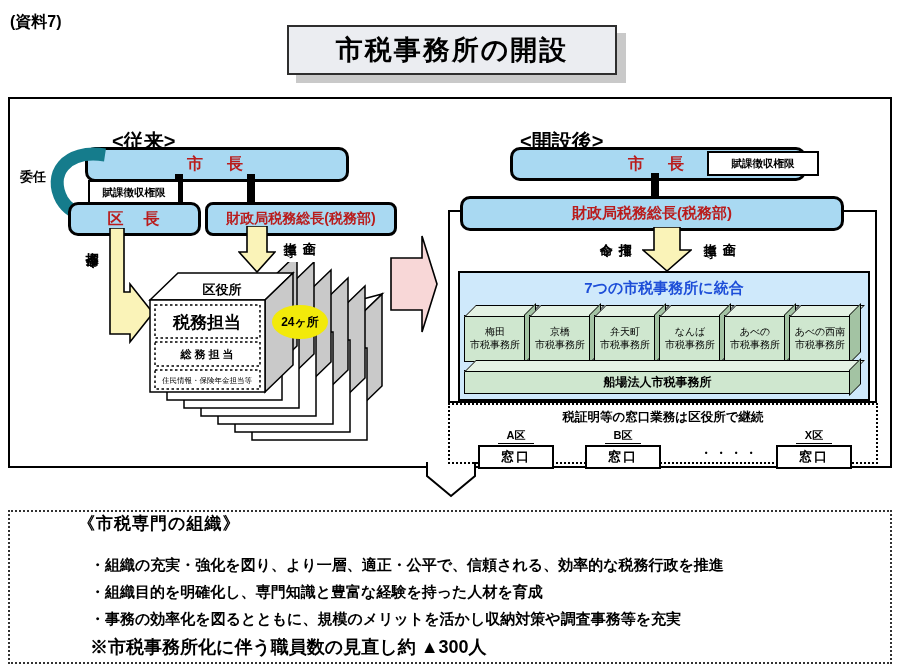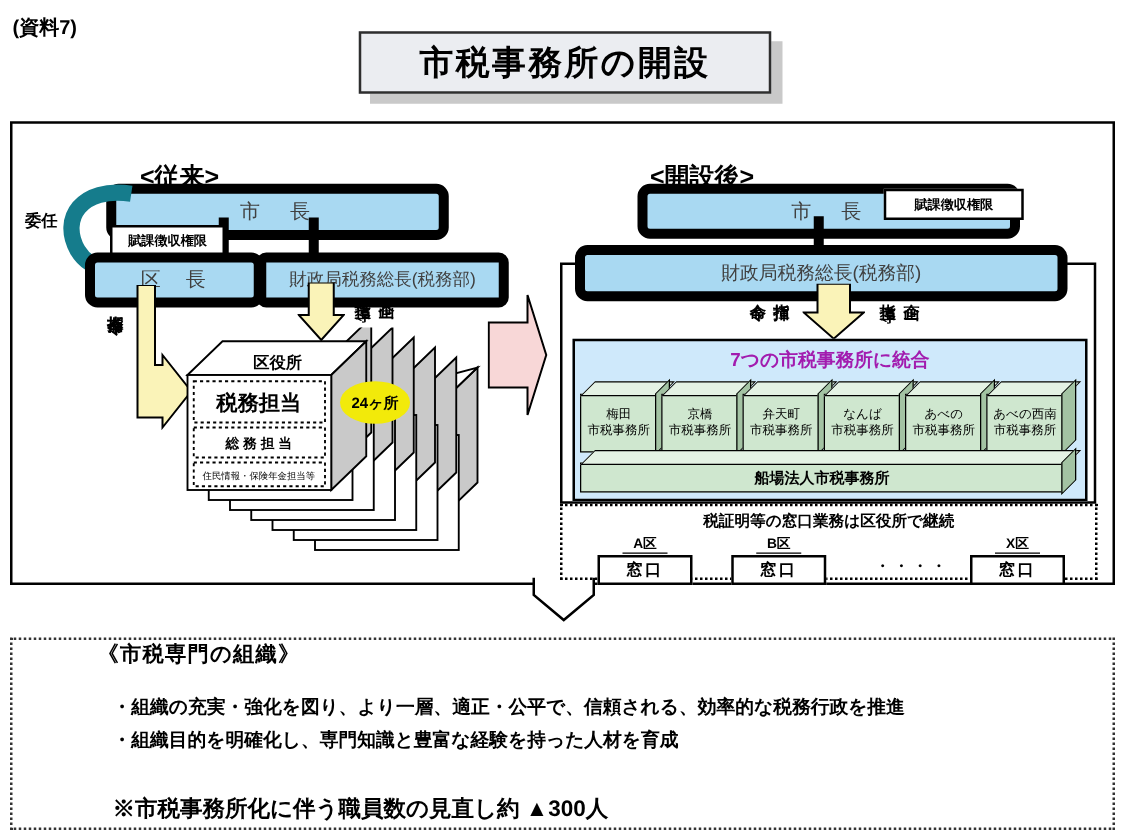--- a/index.html
+++ b/index.html
@@ -6,32 +6,32 @@
   body{width:900px;height:668px;position:relative;background:#fff;
        font-family:"Liberation Sans",sans-serif;color:#000;overflow:hidden;}
   .abs{position:absolute;}
   .doc-label{left:10px;top:12px;font-size:16px;font-weight:bold;}
   .title-box{left:287px;top:25px;width:326px;height:46px;background:#ebedf1;
              border:2px solid #2e2e2e;box-shadow:9px 8px 0 #c9c9c9;
              display:flex;align-items:center;justify-content:center;
              font-size:27px;font-weight:bold;letter-spacing:2px;}
   .outer-box{left:8px;top:97px;width:880px;height:367px;border:2px solid #000;}
   .sec-head{top:108px;width:140px;text-align:left;font-size:20px;font-weight:bold;margin-top:20px;}
-  .blue-bar{background:#a9d9f2;border:8px solid #000000;border-radius:10px;
+  .blue-bar{background:#a9d9f2;border:3px solid #000000;border-radius:10px;
             display:flex;align-items:center;justify-content:center;
-            color:#404040;font-weight:normal;}
+            color:#b91c1c;font-weight:bold;}
   .white-box{background:#fff;border:2px solid #000;display:flex;align-items:center;
              justify-content:center;font-size:10.5px;font-weight:bold;}
   .conn{background:#000;}
   .vtext{writing-mode:vertical-rl;white-space:pre-line;font-weight:bold;
          font-size:13px;line-height:1.45;letter-spacing:1px;}
   .panel-blue{left:458px;top:271px;width:408px;height:126px;background:#cfe9fb;
               border:2px solid #000;}
   .integration-title{top:6px;width:100%;text-align:center;font-size:15px;
-                     font-weight:bold;color:#a21caf;}
+                     font-weight:bold;color:#1d4ed8;}
   .box3d{position:absolute;background:#cfe7cf;border:1px solid #000;}
   .box3d::before{content:"";position:absolute;left:-1px;top:-11px;height:10px;
                  width:calc(100% + 2px);background:#e4f2e4;border:1px solid #000;
                  transform:skewX(-45deg);transform-origin:bottom left;}
   .box3d::after{content:"";position:absolute;right:-11px;top:-1px;width:10px;
                 height:calc(100% + 2px);background:#a3c3a3;border:1px solid #000;
                 transform:skewY(-45deg);transform-origin:top left;}
   .office3d{width:60px;height:45px;top:42px;font-size:10px;text-align:center;
             display:flex;flex-direction:column;justify-content:center;line-height:1.25;}
   .corp3d{left:4px;top:97px;width:385px;height:22px;font-size:12px;font-weight:bold;
@@ -202,14 +202,15 @@
 
 <svg class="abs" style="left:403px;top:462px;" width="96" height="40">
   <polygon points="24,2 72,2 72,14 48,34 24,14" fill="#fff" stroke="none"></polygon>
   <path d="M24,0 L24,14 L48,34 L72,14 L72,0" fill="none" stroke="#000" stroke-width="2"></path>
 </svg>
 
 <div class="abs bottom-panel">
   <div class="abs summary-head">《市税専門の組織》</div>
   <div class="abs bullet" style="top:44px;">・組織の充実・強化を図り、より一層、適正・公平で、信頼される、効率的な税務行政を推進</div>
   <div class="abs bullet" style="top:71px;">・組織目的を明確化し、専門知識と豊富な経験を持った人材を育成</div>
+  <div class="abs bullet" style="top:98px;">・事務の効率化を図るとともに、規模のメリットを活かし収納対策や調査事務等を充実</div>
   <div class="abs note" style="top:123px;">※市税事務所化に伴う職員数の見直し約 ▲300人</div>
 </div>
 
 </body></html>

